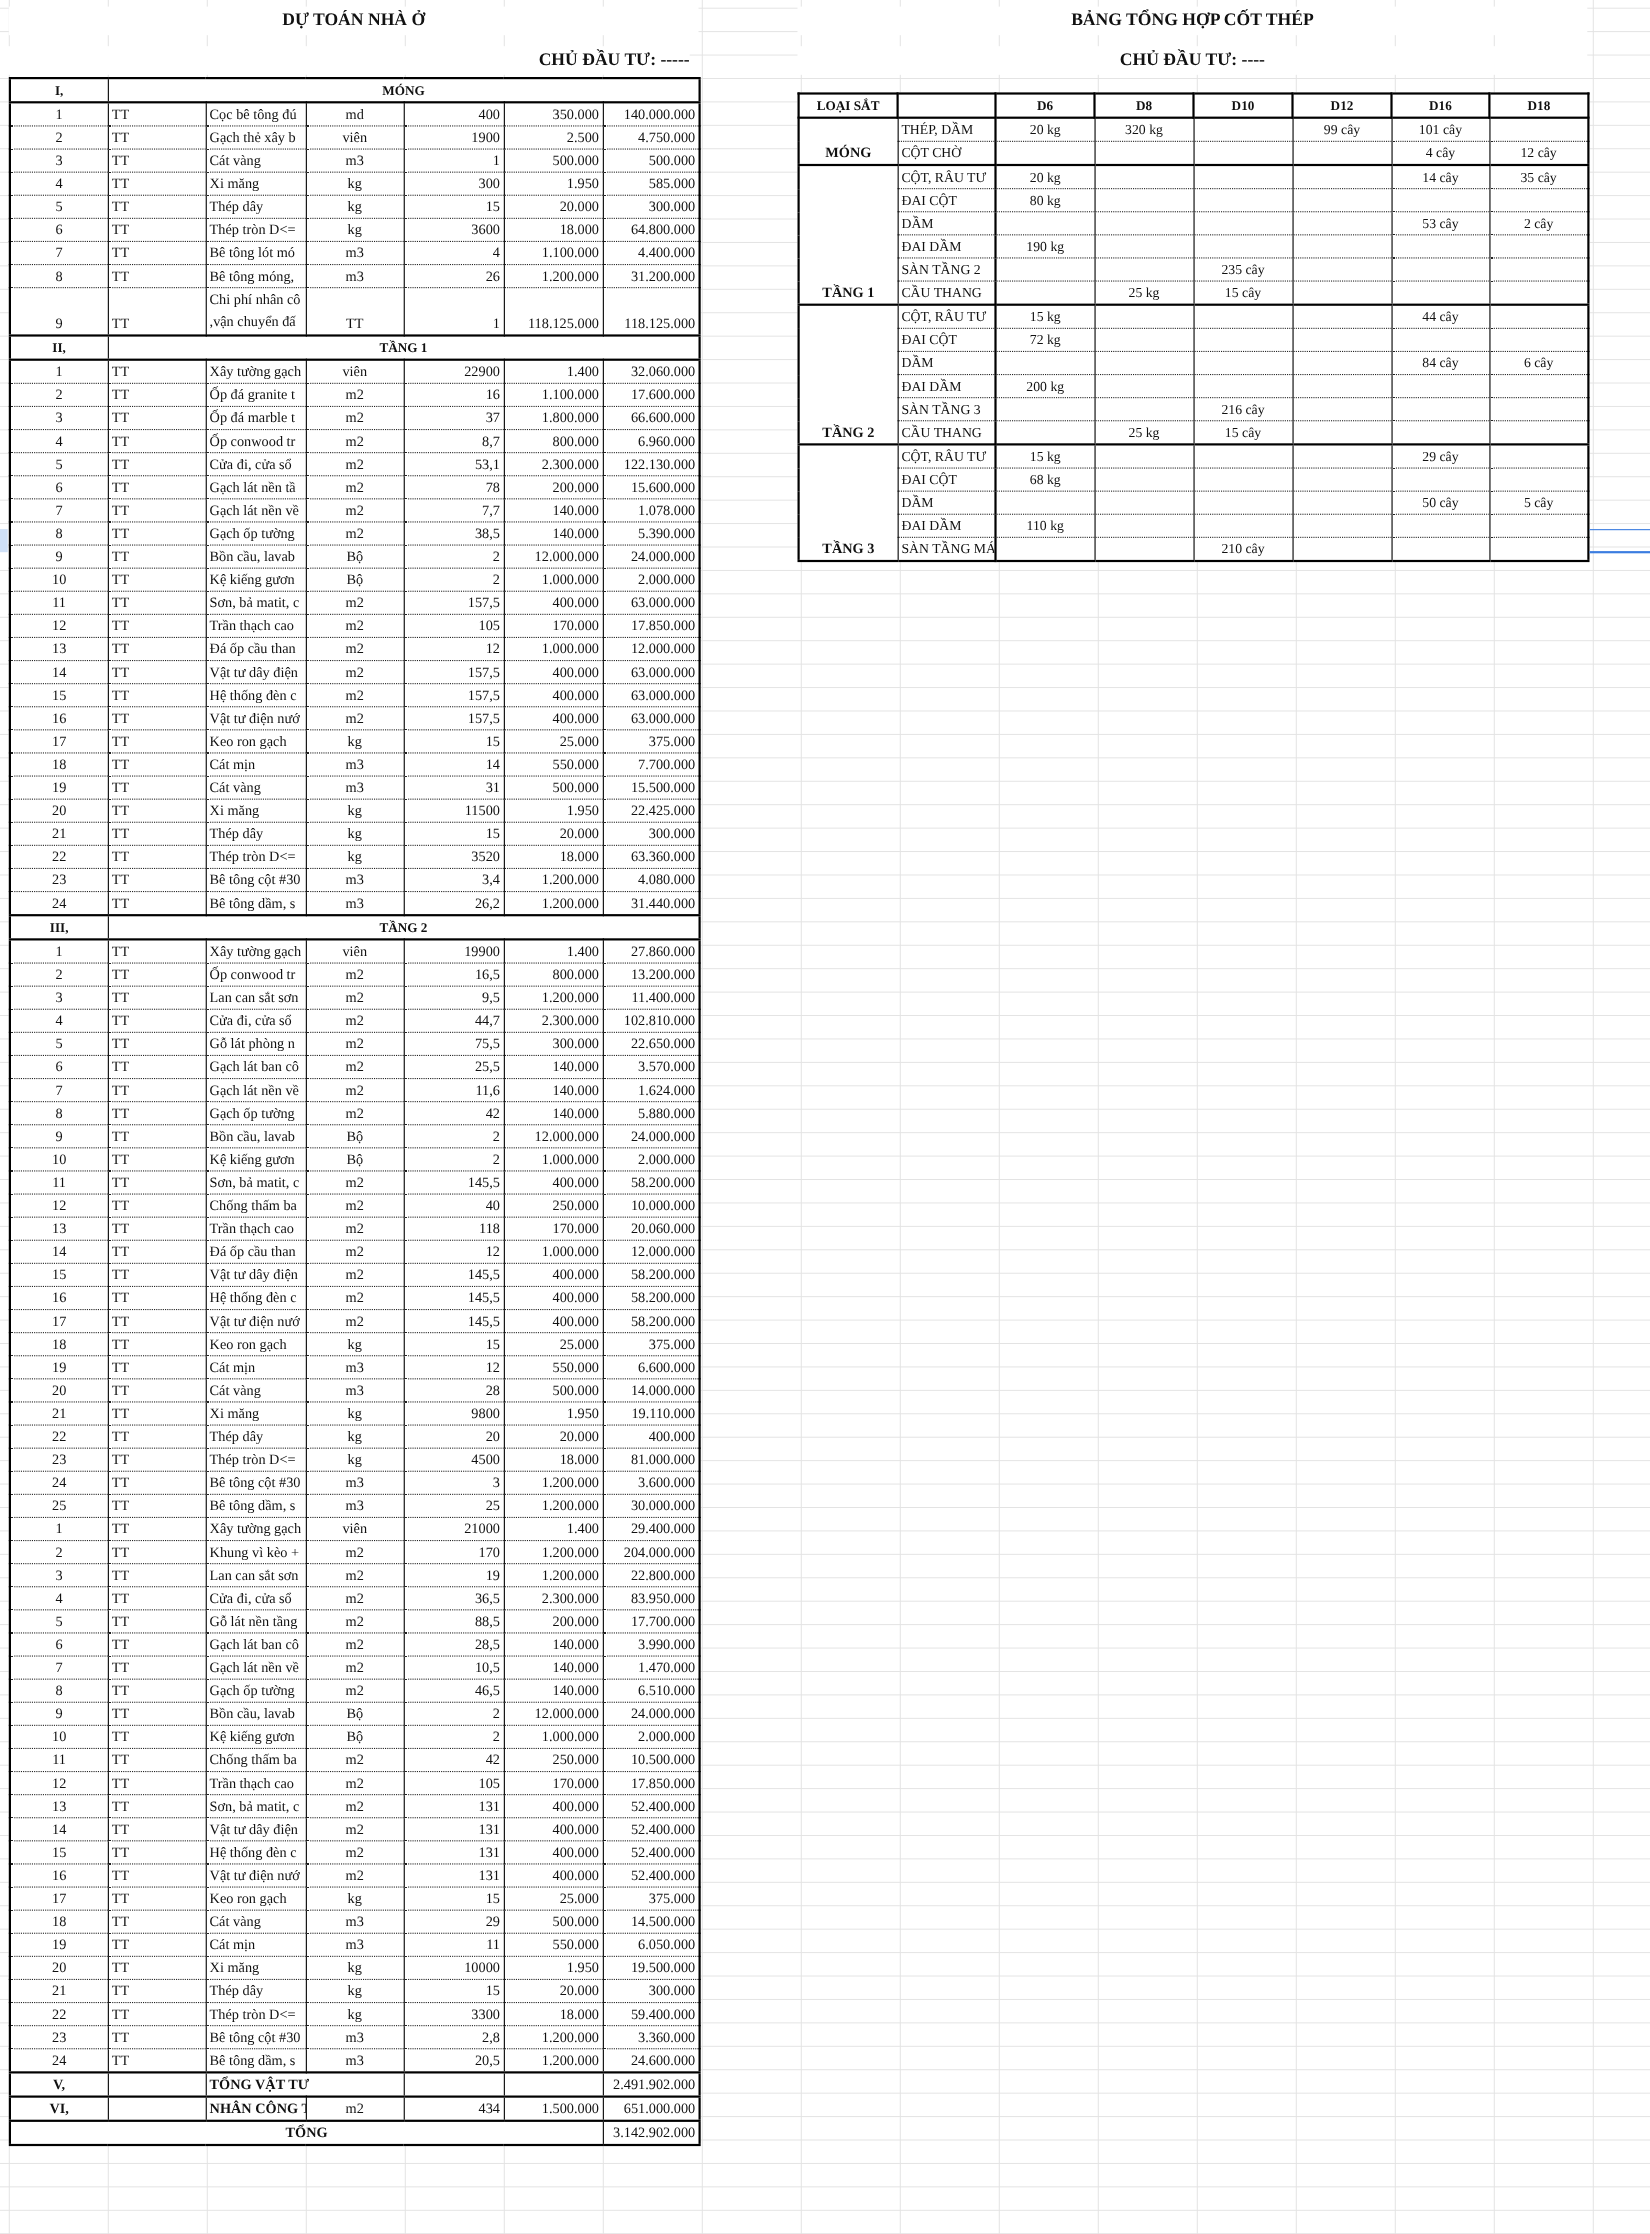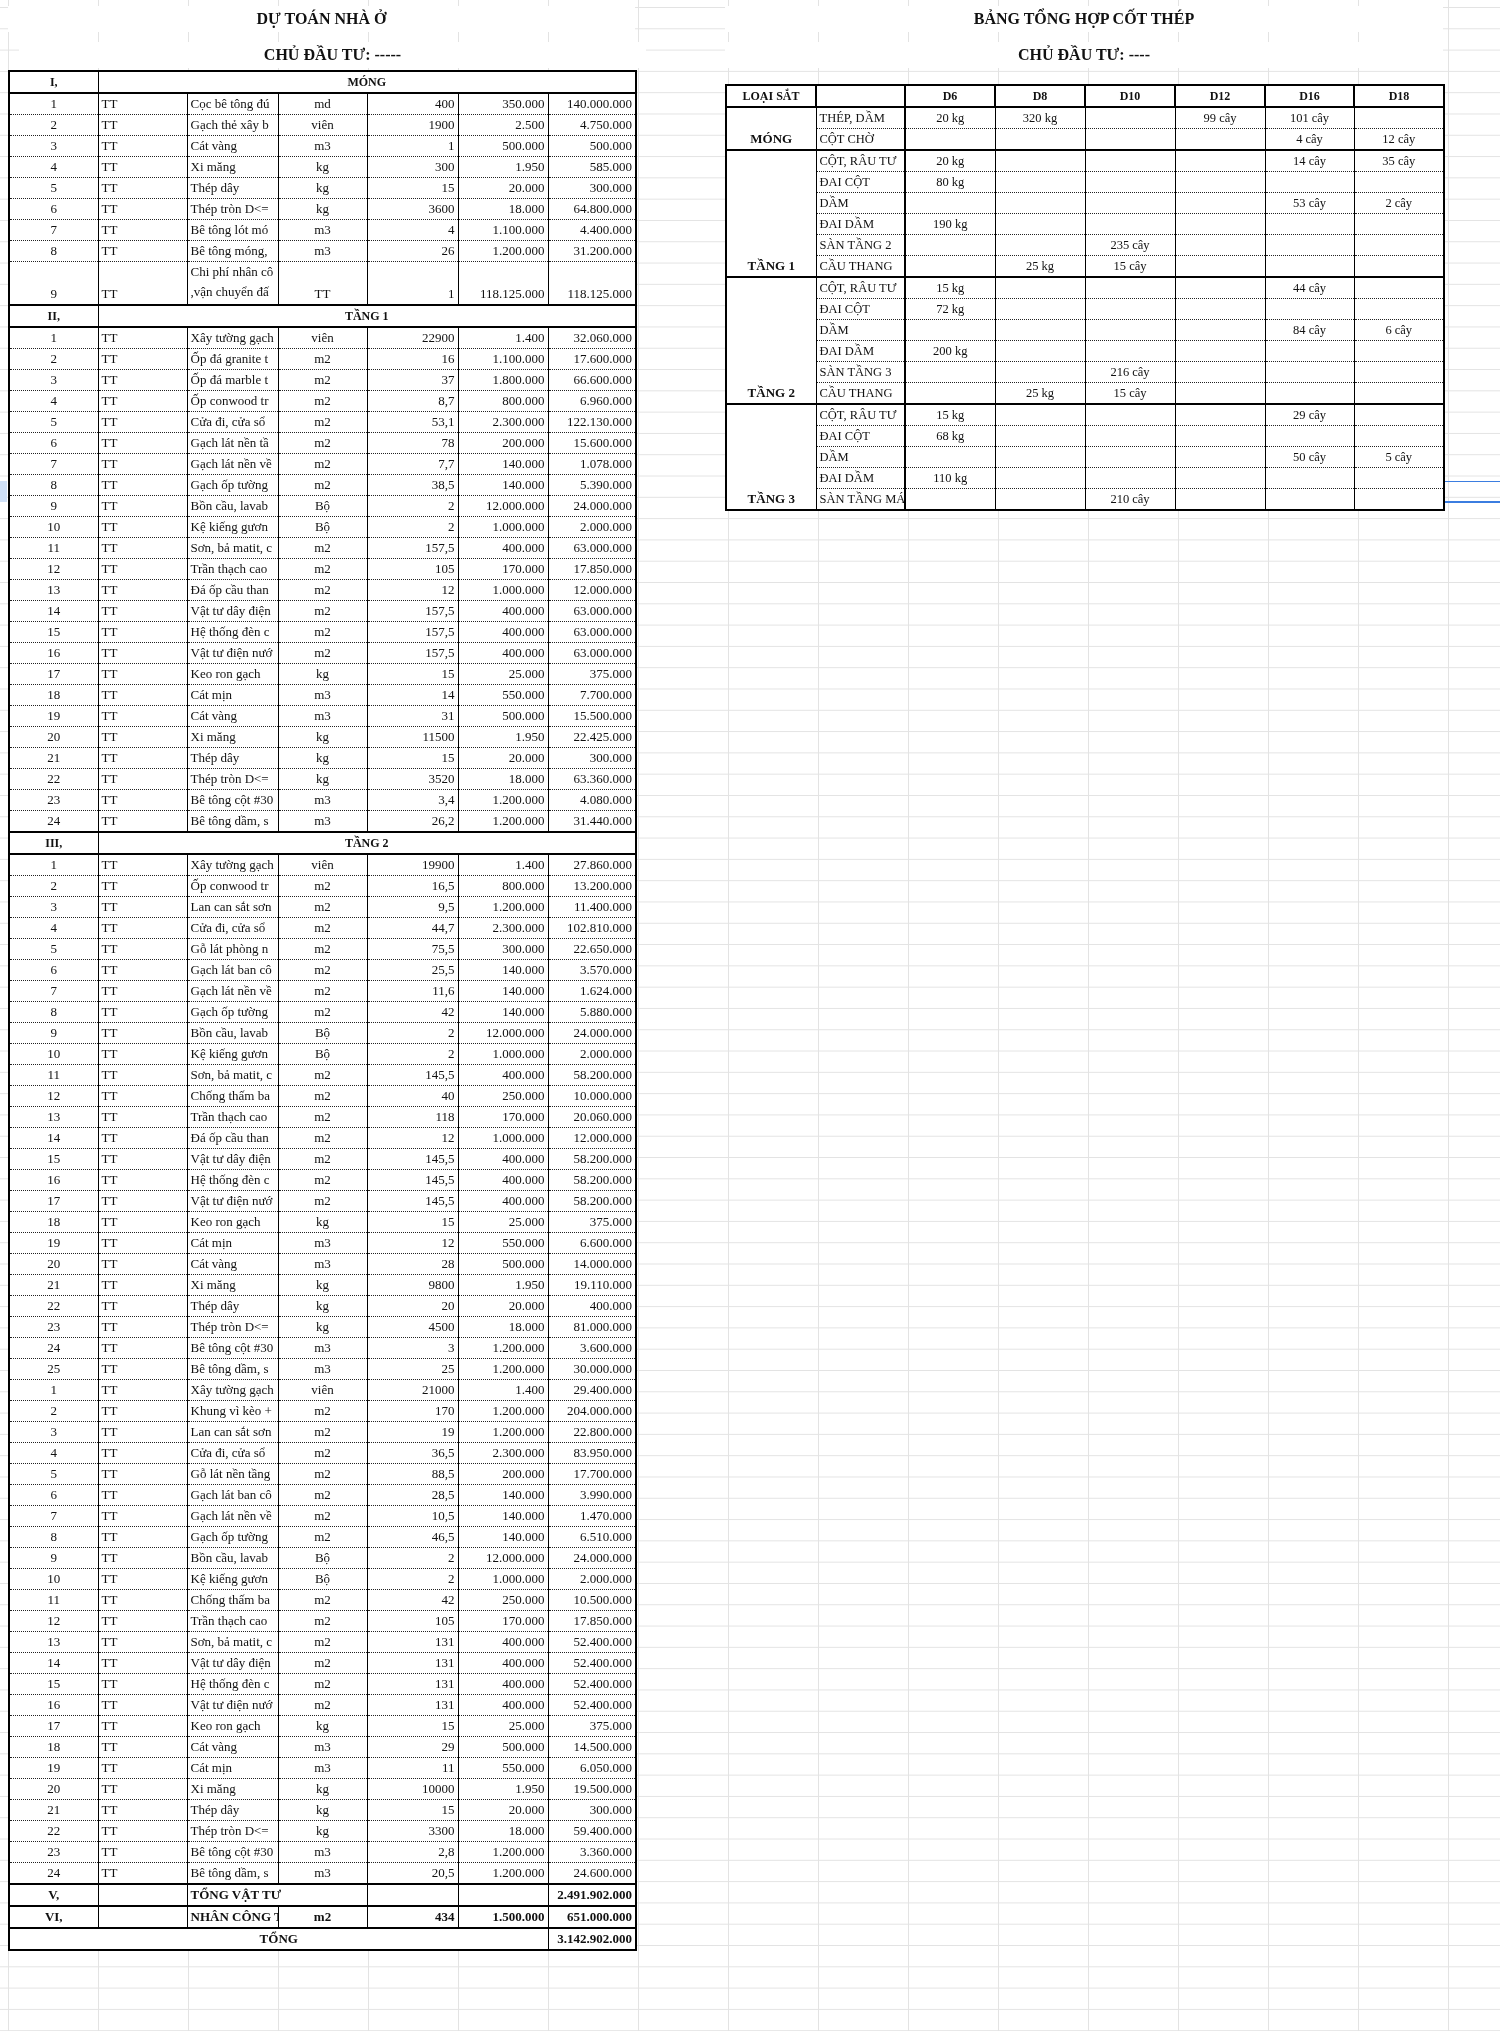--- a/index.html
+++ b/index.html
@@ -34,35 +34,35 @@
   table.grid tr.section td {
     font-weight:bold; border-top:2px solid #000; border-bottom:2px solid #000; font-size:12px;
     text-align:center;
   }
   table.grid tr.section td.stt-sec { border-right:1px dotted #444; }
   td.c { text-align:center; }
   td.r { text-align:right; }
   td.l { text-align:left; }
   tr.tall td { height:42px; line-height:20px; vertical-align:bottom; }
   tr.total td { border-top:2px solid #000; border-bottom:2px solid #000; font-weight:bold; }
-  tr.total td.val { font-weight:bold; }
+  tr.total td.val { font-weight:normal; }
   table.grid.left { border:2px solid #000; }
   table.grid.right { border:2px solid #000; }
   table.grid.right td { font-size:12.5px; }
   table.grid.right td.grp { font-weight:bold; text-align:center; vertical-align:bottom; border-bottom:2px solid #000; font-size:13px; }
   table.grid.right tr.grp-end td { border-bottom:2px solid #000; }
   table.grid.right td.item { text-align:left; border-right:2px solid #000; }
   .sel-left { position:absolute; left:0; width:7px; background:#cfe0f7; }
   .sel-cell { position:absolute; border:2px solid #3b7de0; border-left:none; border-right:none; border-top:1px solid #3b7de0; }
 </style>
 </head>
 <body>
 
 <div class="title" style="left:8px; width:627px; top:6px; height:26px; line-height:26px;">DỰ TOÁN NHÀ Ở</div>
-<div class="title" style="left:19px; width:627px; top:42px; height:26px; line-height:26px;">CHỦ ĐẦU TƯ: -----</div>
+<div class="title" style="left:0; width:627px; top:42px; height:26px; line-height:26px;text-align:right;">CHỦ ĐẦU TƯ: -----</div>
 
 <div class="sheet-block" style="left:8px; top:70px;">
   <table class="grid left" id="estimate-table" style="width:627px;">
     <colgroup>
       <col style="width:89px">
         <col style="width:89px">
         <col style="width:91px">
         <col style="width:89px">
       <col style="width:91px">
         <col style="width:90px">

